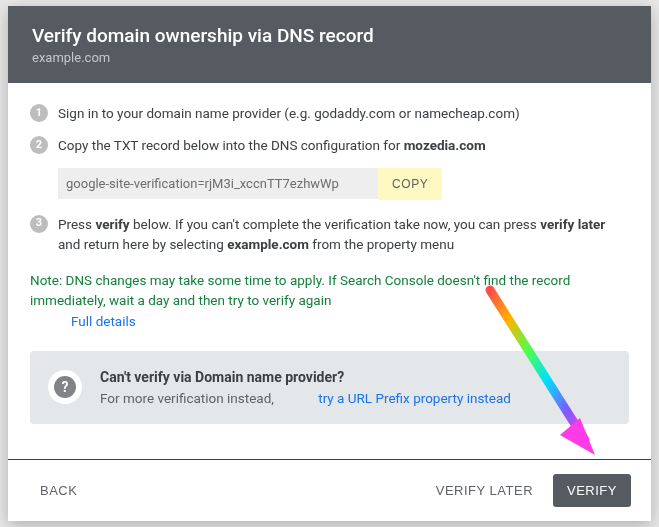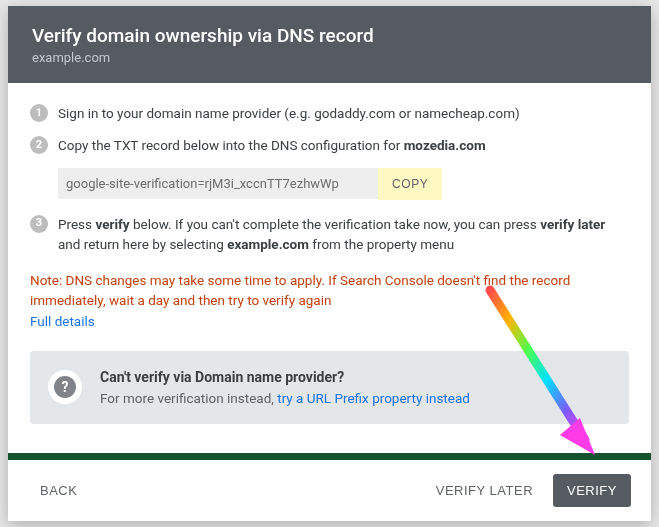--- a/index.html
+++ b/index.html
@@ -83,23 +83,23 @@
       background: #fef9c3;
       border: none;
       padding: 9px 14px;
       font-size: 12px;
       color: #5f6368;
       letter-spacing: 0.6px;
       cursor: pointer;
     }
     .note {
       margin-top: 16px;
-      color: #c2410c;
-    }
-    .link { color: #1a73e8; cursor: pointer; }
+      color: #15803d;
+    }
+    .link { color: #1a73e8; cursor: pointer; margin-left: 41px; }
     .info-box {
       margin-top: 20px;
       background: #e4e7ea;
       border-radius: 4px;
       padding: 16px 18px;
       display: flex;
       align-items: center;
       gap: 18px;
     }
     .qmark {
@@ -130,21 +130,21 @@
       font-size: 14px;
     }
     .info-sub {
       color: #5f6368;
       font-size: 13.5px;
     }
     .footer {
       display: flex;
       align-items: center;
       padding: 14px 20px;
-      border-top: 7px solid #14532d;
+      border-top: 1px solid #14532d;
     }
     .btn-flat {
       background: none;
       border: none;
       font-size: 13px;
       letter-spacing: 0.5px;
       color: #5f6368;
       padding: 8px 12px;
       cursor: pointer;
       font-weight: 500;

